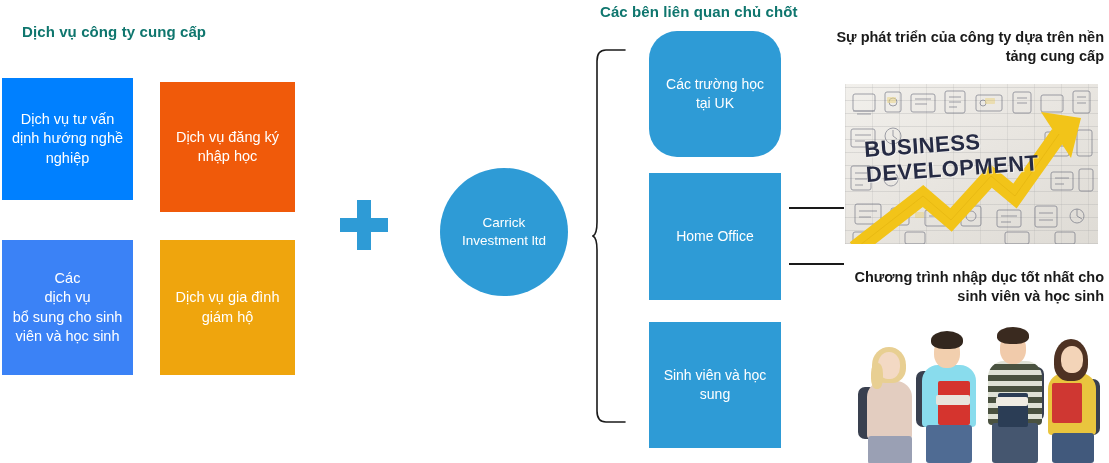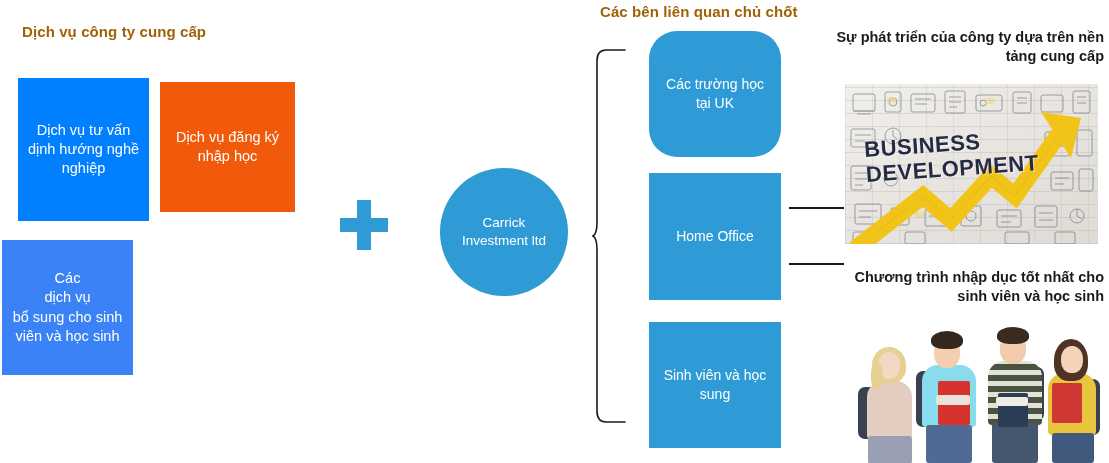--- a/index.html
+++ b/index.html
@@ -17,21 +17,21 @@
     background: #ffffff;
     overflow: hidden;
   }
 
   
   .section-heading {
     position: absolute;
     font-family: "Liberation Sans", sans-serif;
     font-weight: bold;
     font-size: 15px;
-    color: #a16207;
+    color: #0f766e;
     letter-spacing: 0.1px;
     white-space: nowrap;
   }
   .caption {
     position: absolute;
     font-family: "Liberation Sans", sans-serif;
     font-weight: bold;
     font-size: 14.5px;
     color: #1a1a1a;
     text-align: right;
@@ -187,32 +187,34 @@
     border-radius: 2px;
   }
 </style>
 </head>
 <body>
 
 <div id="canvas">
 
   <div class="section-heading" style="left:22px; top:23px;">Dịch vụ công ty cung cấp</div>
 
-  <div class="svc-box blue" style="left:18px; top:78px; width:131px; height:143px;">Dịch vụ tư vấn
+  <div class="svc-box blue" style="left:2px; top:78px; width:131px; height:122px;">Dịch vụ tư vấn
 dịnh hướng nghề
 nghiệp</div>
 
   <div class="svc-box orange" style="left:160px; top:82px; width:135px; height:130px;">Dịch vụ đăng ký
 nhập học</div>
 
   <div class="svc-box purple" style="left:2px; top:240px; width:131px; height:135px;">Các
 dịch vụ
 bổ sung cho sinh
 viên và học sinh</div>
 
+  <div class="svc-box amber" style="left:160px; top:240px; width:135px; height:135px;">Dịch vụ gia đình
+giám hộ</div>
 
   <div class="plus" style="left:340px; top:200px; width:48px; height:50px;">
     <span class="bar h"></span>
     <span class="bar v"></span>
   </div>
 
   <div class="circle" style="left:440px; top:168px; width:128px; height:128px;">Carrick
 Investment ltd</div>
 
   <svg class="brace" style="left:592px; top:44px; width:34px; height:384px;" viewBox="0 0 34 384" fill="none">

